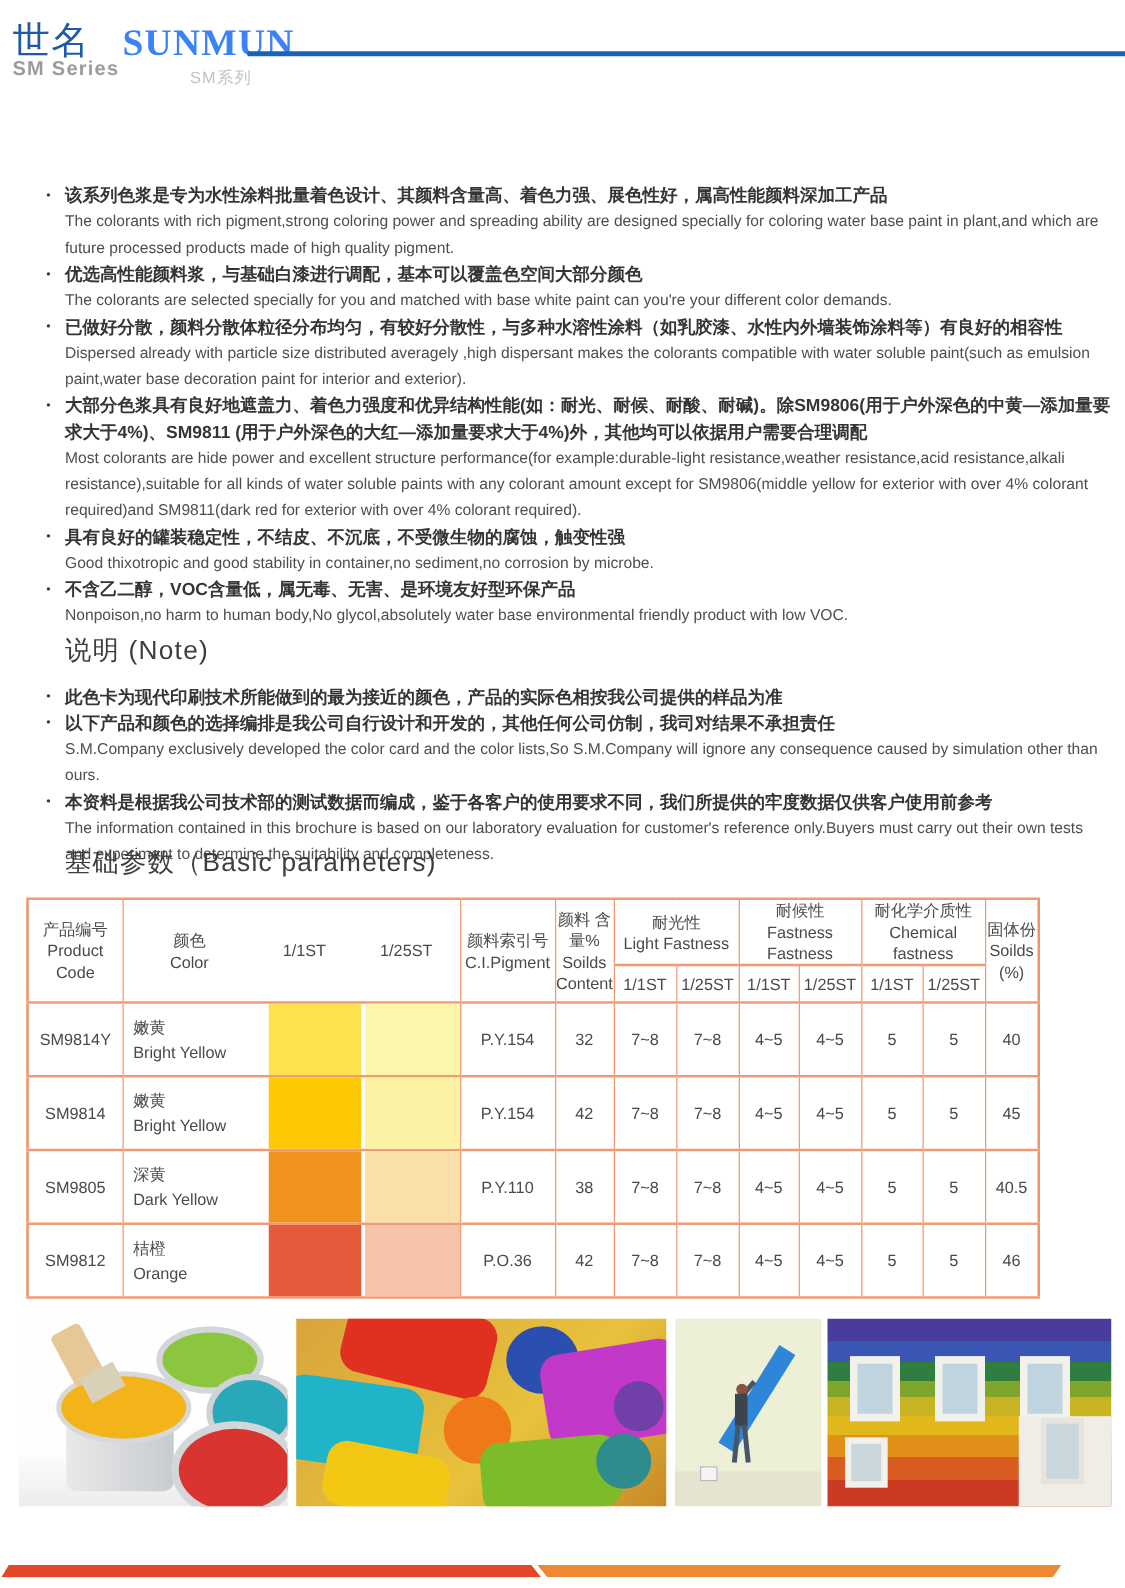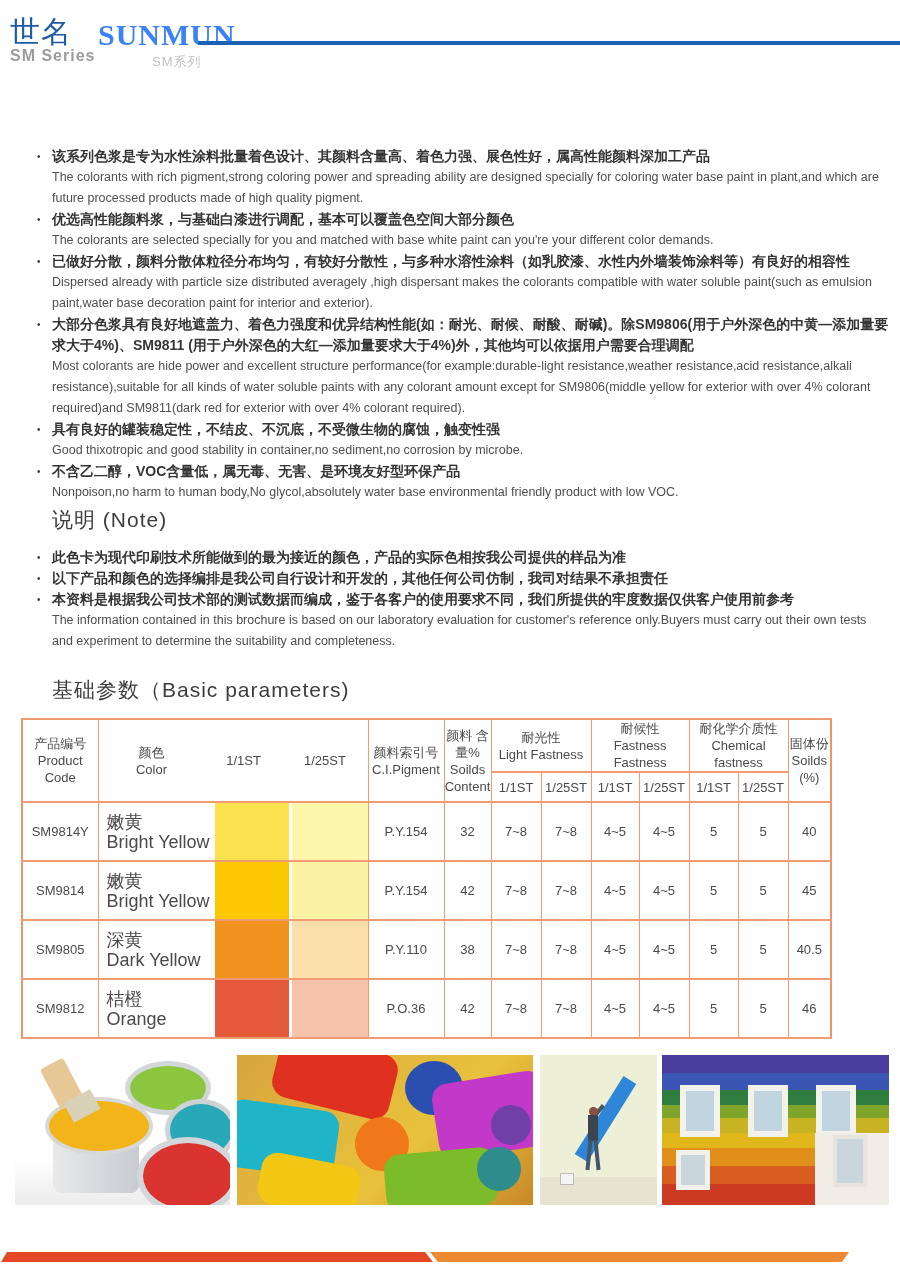--- a/index.html
+++ b/index.html
@@ -32,21 +32,21 @@
   .ptable{border:2.5px solid #EF9468;}
   .hcell{line-height:17px;}
   .h-row1 td{height:45px;}
   .h-row2 td{height:28px;}
   .body-row td{height:57px;}
   .color-flex{display:flex;height:57px;align-items:stretch;text-align:left;}
   .hdr-color-flex{display:flex;height:100%;align-items:center;text-align:center;}
   .hc-name{width:106px;}
   .hc-sw1{width:78px;}
   .hc-sw2{flex:1;}
-  .cname{width:123px;box-sizing:border-box;padding:9px 0 0 8px;font-size:18px;line-height:20px;}
+  .cname{width:123px;box-sizing:border-box;padding:9px 0 0 8px;font-size:13px;line-height:20px;}
   .sw{width:78px;height:57px;}
   .sw2{width:80px;margin-left:3px;}
 
   
   .photos{position:absolute;left:0;top:1055px;width:100%;height:150px;}
   .photo{position:absolute;top:0;height:150px;overflow:hidden;}
   #photo1{left:15px;width:215px;background:linear-gradient(180deg,#FEFEFE 70%,#ECECEC 100%);}
   #photo2{left:237px;width:296px;background:linear-gradient(135deg,#D8A43C,#E8C23C 60%,#C88A28);}
   #photo3{left:540px;width:117px;background:#EDEFD6;}
   #photo4{left:662px;width:227px;}
@@ -144,20 +144,21 @@
 
   <div class="section" id="sec-note">
     <h2 class="sec-title">说明 (Note)</h2>
     <div class="bullet">
       <span class="dot">•</span>
       <div class="b-zh">此色卡为现代印刷技术所能做到的最为接近的颜色，产品的实际色相按我公司提供的样品为准</div>
     </div>
     <div class="bullet">
       <span class="dot">•</span>
       <div class="b-zh">以下产品和颜色的选择编排是我公司自行设计和开发的，其他任何公司仿制，我司对结果不承担责任</div>
+      <div class="b-en">S.M.Company exclusively developed the color card and the color lists,So S.M.Company will ignore any consequence caused by simulation other than ours.</div>
     </div>
     <div class="bullet">
       <span class="dot">•</span>
       <div class="b-zh">本资料是根据我公司技术部的测试数据而编成，鉴于各客户的使用要求不同，我们所提供的牢度数据仅供客户使用前参考</div>
       <div class="b-en">The information contained in this brochure is based on our laboratory evaluation for customer's reference only.Buyers must carry out their own tests and experiment to determine the suitability and completeness.</div>
     </div>
   </div>
 
   <div class="section" id="sec-params">
     <h2 class="sec-title">基础参数（Basic parameters)</h2>

